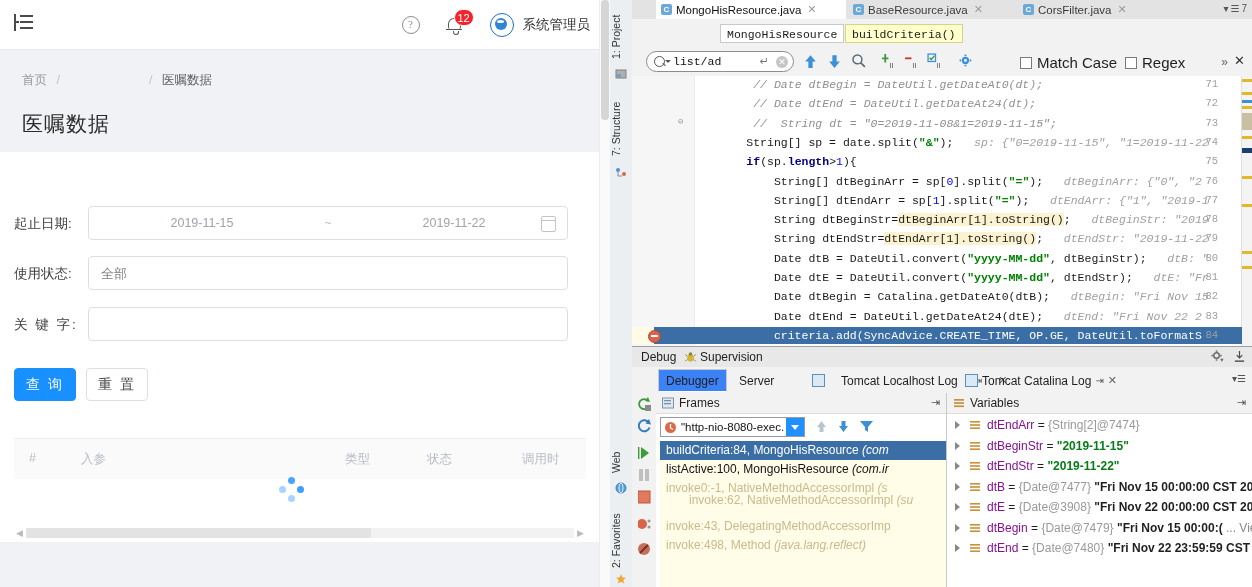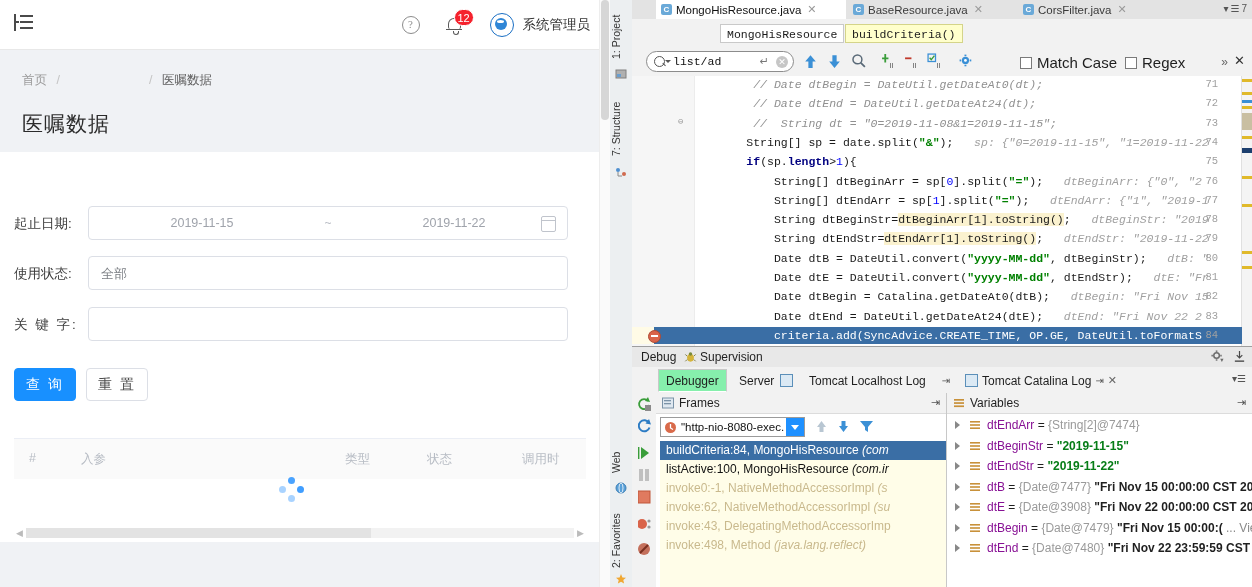--- a/index.html
+++ b/index.html
@@ -147,21 +147,21 @@
   .dbg{position:absolute;left:22px;top:346px;right:0;bottom:0;background:#f2f2f2;border-top:1px solid #9e9e9e;}
   .dbg-title{position:absolute;left:0;top:0;right:0;height:20px;background:#e8e8e8;border-bottom:1px solid #d0d0d0;}
   .dbg-title .t{position:absolute;left:9px;top:3px;font-size:12px;color:#1f1f1f;}
   .dbg-title .bug{position:absolute;left:52px;top:4px;width:13px;height:12px;}
   .dbg-title .t2{position:absolute;left:68px;top:3px;font-size:12px;color:#1f1f1f;}
   .dbg-title .ricons{position:absolute;right:6px;top:3px;display:flex;gap:9px;}
 
   .dtabs{position:absolute;left:0;top:20px;right:0;height:26px;background:#f2f2f2;border-bottom:1px solid #c8c8c8;}
   .dtab{position:absolute;top:2px;height:23px;display:flex;align-items:center;gap:4px;padding:0 7px;box-sizing:border-box;
         font-size:12px;color:#1f1f1f;white-space:nowrap;cursor:pointer;border:1px solid transparent;}
-  .dtab.active{background:#86efac;border:1px solid #c8c8c8;border-bottom-color:#fff;}
+  .dtab.active{background:#3b82f6;border:1px solid #c8c8c8;border-bottom-color:#fff;}
   .dtab .logic{width:11px;height:11px;border:1px solid #5b8fb9;background:#dbe9f4;}
   .dtab .det{font-size:10px;color:#555;}
   .dtab .xx{font-size:11px;color:#666;}
 
   .dleft{position:absolute;left:0;top:46px;bottom:0;width:24px;background:#f2f2f2;border-right:1px solid #dcdcdc;}
   .dlbtn{position:absolute;left:4px;width:16px;height:16px;cursor:pointer;}
 
   .framespane{position:absolute;left:24px;top:46px;width:290px;bottom:0;background:#fff;border-right:1px solid #c8c8c8;}
   .pane-hdr{position:absolute;left:0;top:0;right:0;height:20px;background:#f2f2f2;border-bottom:1px solid #dcdcdc;}
   .pane-hdr .ph-ico{position:absolute;left:6px;top:4px;width:12px;height:12px;}
@@ -484,21 +484,21 @@
         </div>
       </div>
 
       <div class="dtabs">
         <div class="dtab active" style="left:26px;">
           <span>Debugger</span>
         </div>
         <div class="dtab" style="left:99px;">
           <span>Server</span>
         </div>
-        <div class="dtab" style="left:140px;gap:16px;">
+        <div class="dtab" style="left:172px;gap:16px;">
           <span class="logic"></span>
           <span>Tomcat Localhost Log</span>
           <span class="det">⇥</span>
           <span class="xx">✕</span>
         </div>
         <div class="dtab" style="left:325px;">
           <span class="logic"></span>
           <span>Tomcat Catalina Log</span>
           <span class="det">⇥</span>
           <span class="xx">✕</span>
@@ -563,21 +563,21 @@
         <svg class="tbtn" style="left:180px;" viewBox="0 0 15 15">
           <polygon points="7.5,13 12,7 9.5,7 9.5,2 5.5,2 5.5,7 3,7" fill="#3b90d6"></polygon>
         </svg>
         <svg class="tbtn" style="left:203px;" viewBox="0 0 15 15">
           <polygon points="1,2 14,2 9,8 9,13 6,11 6,8" fill="#3b90d6"></polygon>
         </svg>
         <div class="framelist" id="frame-list">
             <div class="frow sel" style="top: 0px;"><span>buildCriteria:84, MongoHisResource </span><span class="pkg">(com</span></div>
             <div class="frow cur" style="top: 19px;"><span>listActive:100, MongoHisResource </span><span class="pkg">(com.ir</span></div>
             <div class="frow faded" style="top: 38px;"><span>invoke0:-1, NativeMethodAccessorImpl </span><span class="pkg">(s</span></div>
-            <div class="frow faded" style="top: 57px;"><span>invoke:62, NativeMethodAccessorImpl </span><span class="pkg">(su</span></div>
+            <div class="frow faded" style="top: 50px; margin-left: 23px;"><span>invoke:62, NativeMethodAccessorImpl </span><span class="pkg">(su</span></div>
             <div class="frow faded" style="top: 76px;"><span>invoke:43, DelegatingMethodAccessorImp</span><span class="pkg"></span></div>
             <div class="frow faded" style="top: 95px;"><span>invoke:498, Method </span><span class="pkg">(java.lang.reflect)</span></div>
           </div>
       </div>
 
       <div class="vleftbar"></div>
       <div class="varspane">
         <div class="pane-hdr">
           <svg class="ph-ico" viewBox="0 0 12 12">
             <rect x="1" y="2" width="10" height="1.7" fill="#c8913a"></rect>

